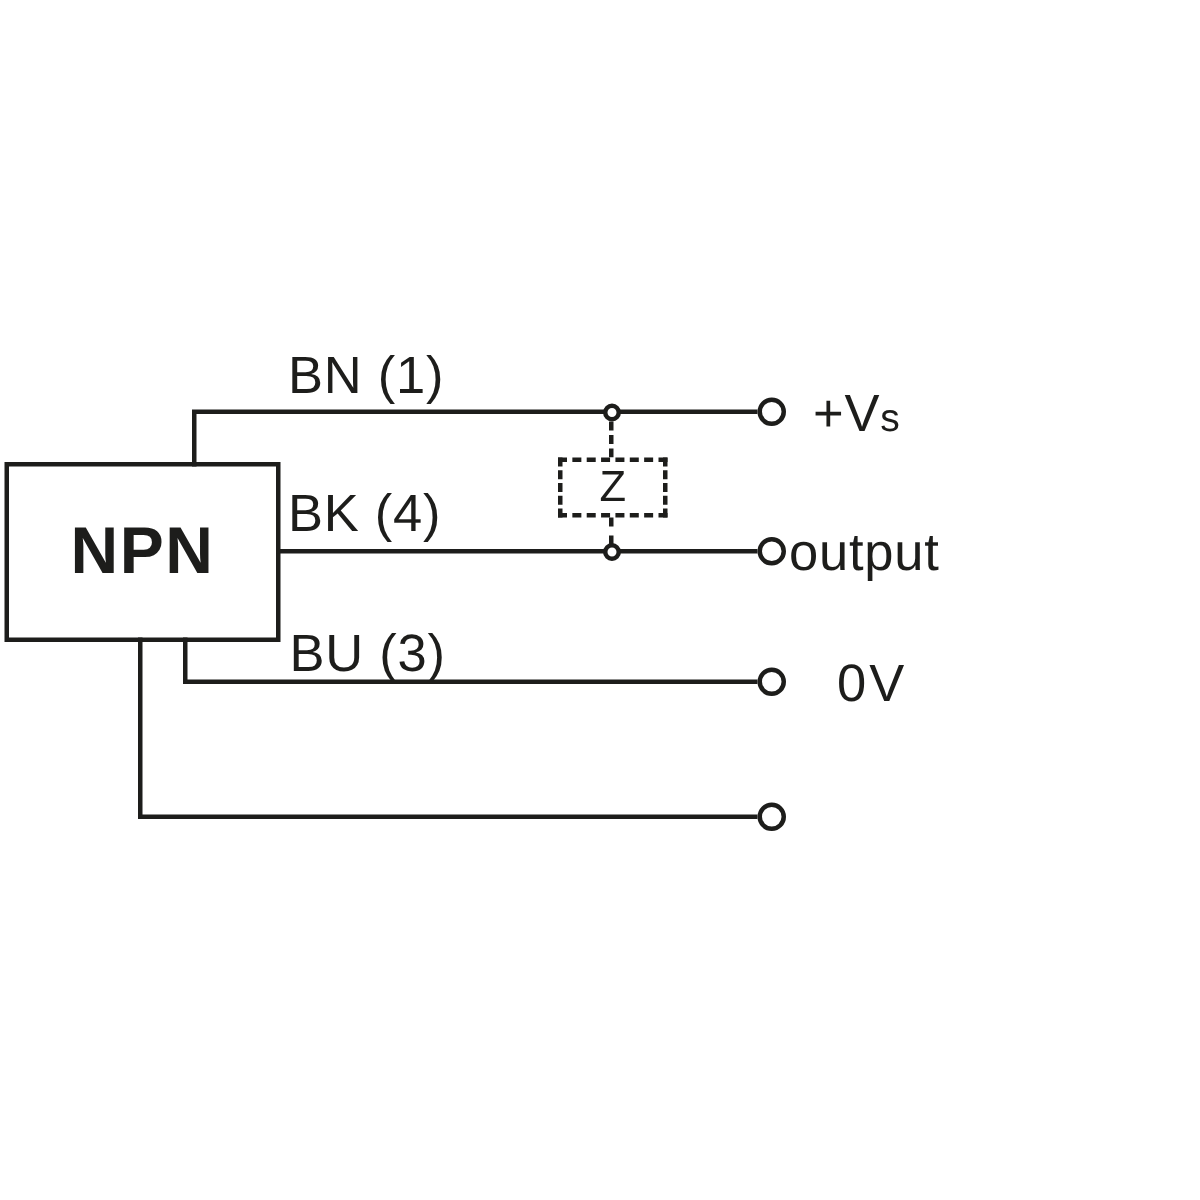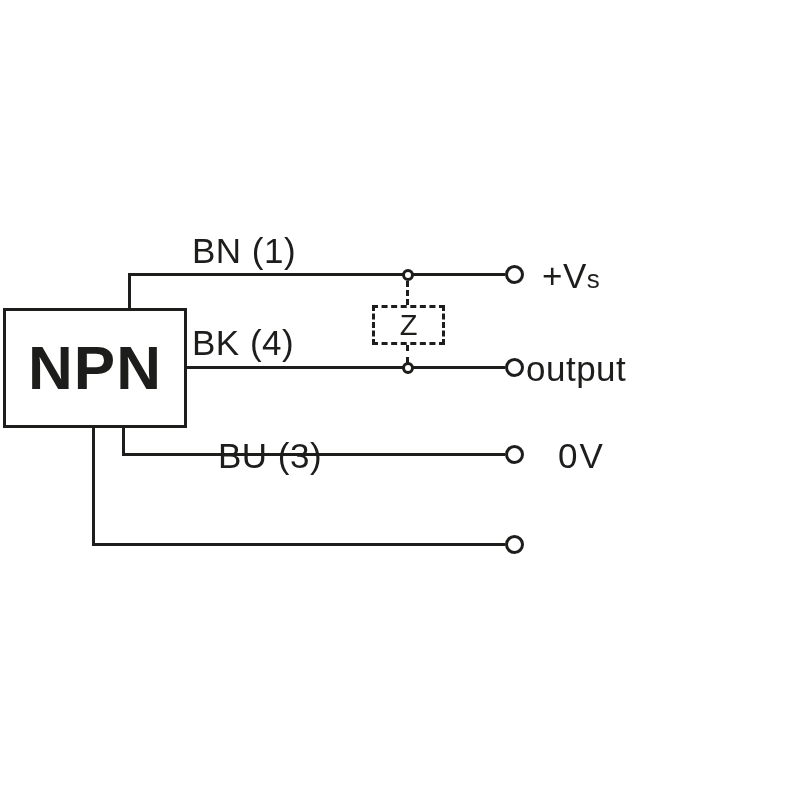--- a/index.html
+++ b/index.html
@@ -22,21 +22,21 @@
     position: absolute;
     left: 3px; top: 308px;
     width: 184px; height: 120px;
     border: 3px solid #1d1d1b;
     box-sizing: border-box;
     display: flex;
     align-items: center;
     justify-content: center;
   }
   .npn-box span {
-    font-size: 62px;
+    font-size: 44px;
     font-weight: bold;
     letter-spacing: 1px;
     line-height: 1;
   }
 
   
   .wire {
     position: absolute;
     background: #1d1d1b;
   }
@@ -107,21 +107,21 @@
   .lbl {
     position: absolute;
     font-size: 35px;
     line-height: 1;
     letter-spacing: 0.5px;
     white-space: nowrap;
     color: #1d1d1b;
   }
   .wl-bn { left: 192px; top: 233px; }
   .wl-bk { left: 192px; top: 325px; }
-  .wl-bu { left: 218px; top: 418px; margin-top: 20px; }
+  .wl-bu { left: 193px; top: 418px; }
   .wl-wh { left: 203px; top: 505px; }
 
   .tl-vs  { left: 542px; top: 258px; }
   .tl-out { left: 526px; top: 351px; }
   .tl-0v  { left: 558px; top: 438px; letter-spacing: 2px; }
   .tl-ctl { left: 522px; top: 528px; }
 
   .small-sub {
     font-size: 26px;
     letter-spacing: 0;

